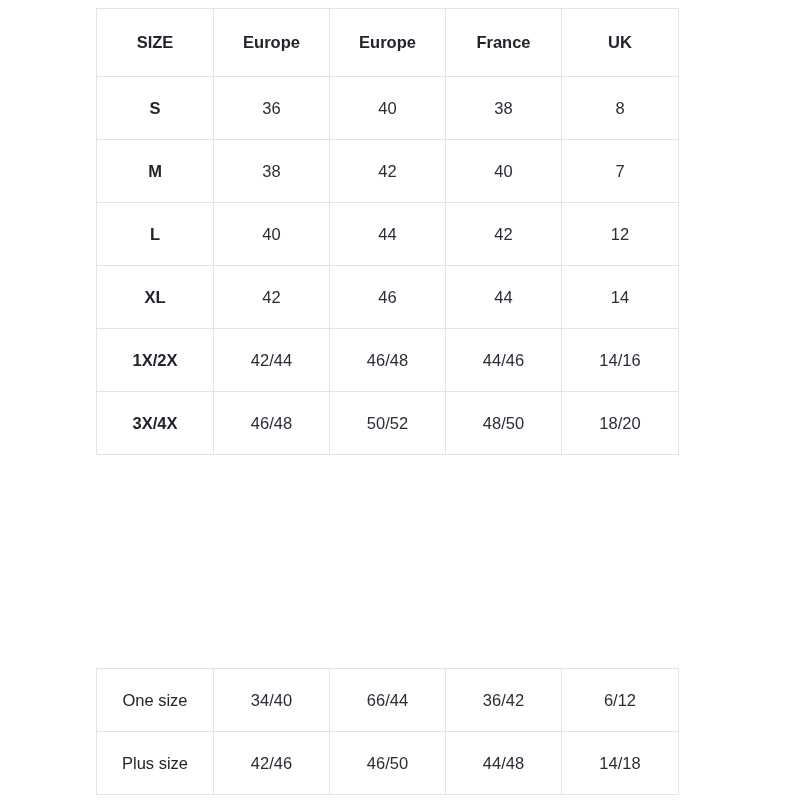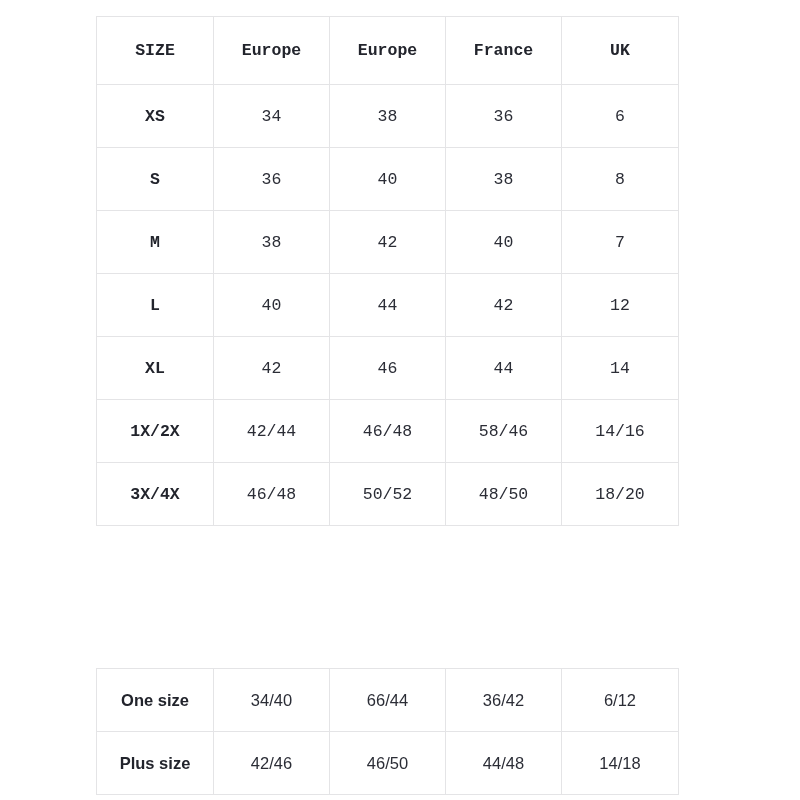--- a/index.html
+++ b/index.html
@@ -16,21 +16,21 @@
     height: 800px;
     position: relative;
     background: #ffffff;
     overflow: hidden;
   }
   .table-wrap {
     position: absolute;
     left: 96px;
     width: 582px;
   }
-  .table-wrap.primary { top: 16px; font-family: Liberation Mono, monospace; }
+  .table-wrap.primary { top: 8px; }
   .table-wrap.secondary { top: 668px; }
 
   table {
     width: 582px;
     border-collapse: collapse;
     table-layout: fixed;
   }
   td, th {
     border: 1px solid #e4e4e6;
     text-align: center;
@@ -55,21 +55,21 @@
     height: 68px;
   }
   tbody td.rowlabel {
     font-weight: 700;
     color: #22242c;
     font-size: 16.5px;
   }
   .table-wrap.primary tbody tr:first-child td { height: 63px; }
 
   .table-wrap.secondary td { height: 63px; }
-  .table-wrap.secondary td.rowlabel { font-weight: 700; }
+  .table-wrap.secondary td.rowlabel { font-weight: 400; }
 
   
   .table-wrap.primary thead th { border-top: 1px solid #e4e4e6; }
 </style>
 </head>
 <body>
 
 <div class="page">
 
   <div class="table-wrap primary">
@@ -84,27 +84,20 @@
       <thead>
         <tr>
           <th>SIZE</th>
           <th>Europe</th>
           <th>Europe</th>
           <th>France</th>
           <th>UK</th>
         </tr>
       </thead>
       <tbody>
-        <tr>
-          <td class="rowlabel">XS</td>
-          <td>34</td>
-          <td>38</td>
-          <td>36</td>
-          <td>6</td>
-        </tr>
         <tr>
           <td class="rowlabel">S</td>
           <td>36</td>
           <td>40</td>
           <td>38</td>
           <td>8</td>
         </tr>
         <tr>
           <td class="rowlabel">M</td>
           <td>38</td>
@@ -123,21 +116,21 @@
           <td class="rowlabel">XL</td>
           <td>42</td>
           <td>46</td>
           <td>44</td>
           <td>14</td>
         </tr>
         <tr>
           <td class="rowlabel">1X/2X</td>
           <td>42/44</td>
           <td>46/48</td>
-          <td>58/46</td>
+          <td>44/46</td>
           <td>14/16</td>
         </tr>
         <tr>
           <td class="rowlabel">3X/4X</td>
           <td>46/48</td>
           <td>50/52</td>
           <td>48/50</td>
           <td>18/20</td>
         </tr>
       </tbody>

